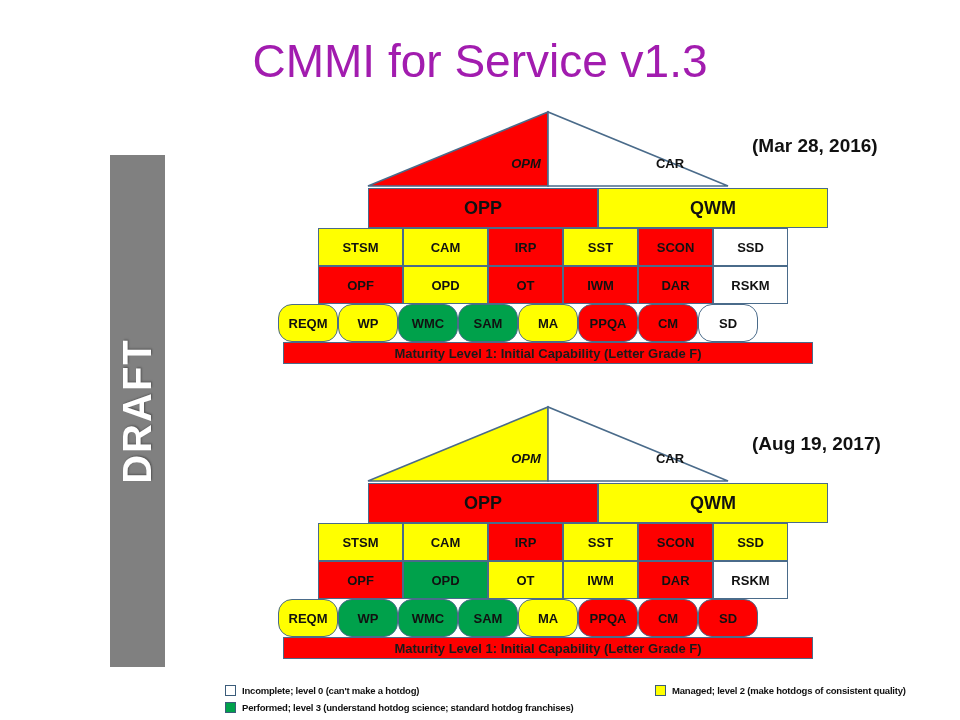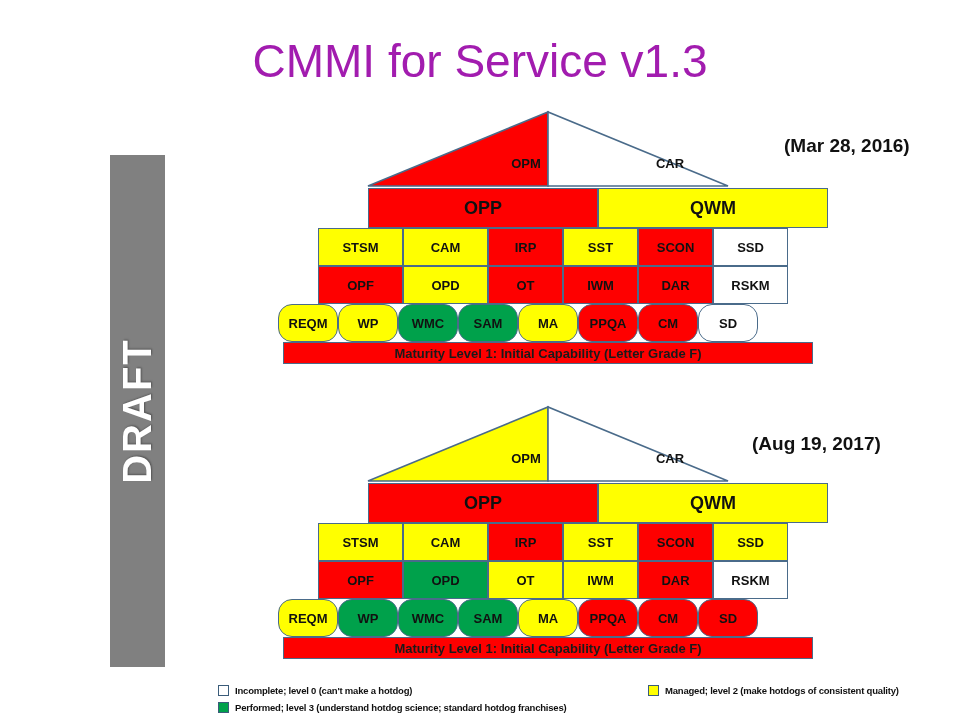--- a/index.html
+++ b/index.html
@@ -54,21 +54,21 @@
   }
 
   
   .date-caption {
     position: absolute;
     font-size: 19px;
     font-weight: bold;
     color: #111111;
     white-space: nowrap;
   }
-  #date-1 { left: 784px; top: 135px; }
+  #date-1 { left: 752px; top: 135px; }
   #date-2 { left: 752px; top: 433px; }
 
   
   .pyramid {
     position: absolute;
     width: 560px;
     left: 268px;
   }
   #pyramid-1 { top: 110px; }
   #pyramid-2 { top: 405px; }
@@ -82,21 +82,21 @@
   .roof svg { position: absolute; left: 0; top: 0; }
   .roof-label {
     position: absolute;
     top: 46px;
     font-size: 13px;
     font-weight: bold;
     color: #111111;
     text-align: center;
     width: 120px;
   }
-  .roof-label.left  { left: 198px; }
+  .roof-label.left  { left: 198px; font-style: italic; }
   .roof-label.right { left: 342px; }
 
   
   .row {
     display: flex;
     position: relative;
   }
   .cell {
     border: 1.3px solid #4a6b8a;
     display: flex;
@@ -115,21 +115,21 @@
   .row-ml   .cell { height: 22px; font-size: 13px; color:#1a1a1a; }
 
   .c-white  { background: #ffffff; }
   .c-red    { background: #fe0000; }
   .c-yellow { background: #ffff00; }
   .c-green  { background: #00a14b; }
 
   
   #legend {
     position: absolute;
-    left: 218px; top: 682px;
+    left: 225px; top: 682px;
     width: 720px;
     display: grid;
     grid-template-columns: 430px 1fr;
     grid-auto-rows: 17px;
     column-gap: 0px;
   }
   .legend-item {
     display: flex;
     align-items: center;
     gap: 6px;

